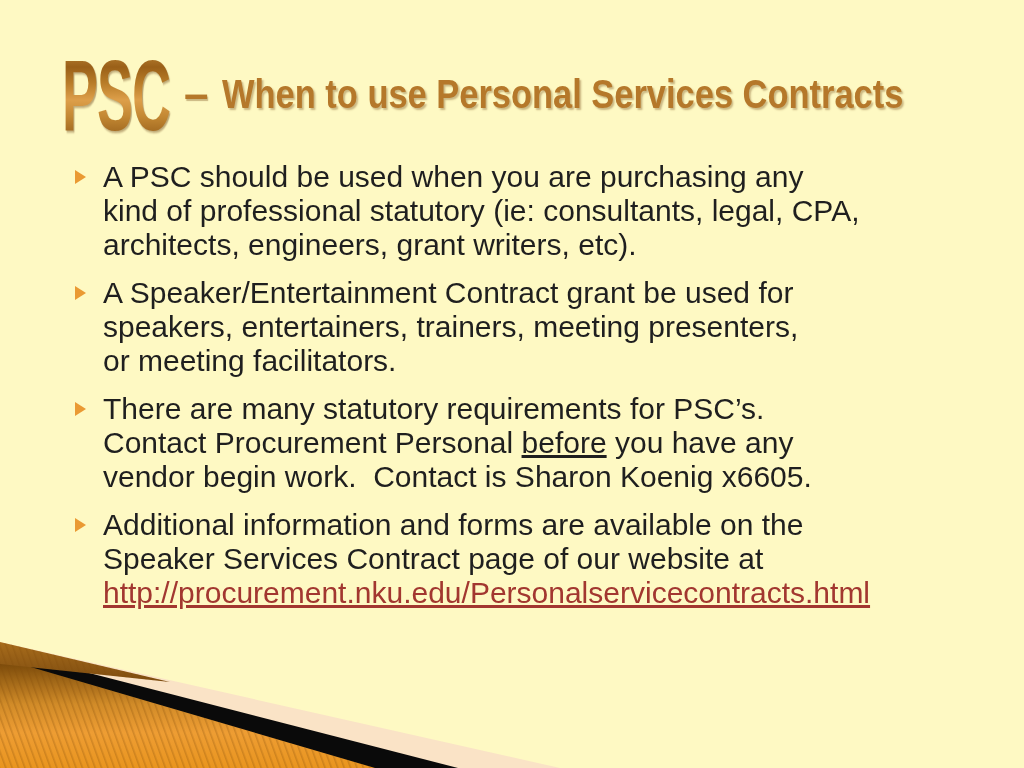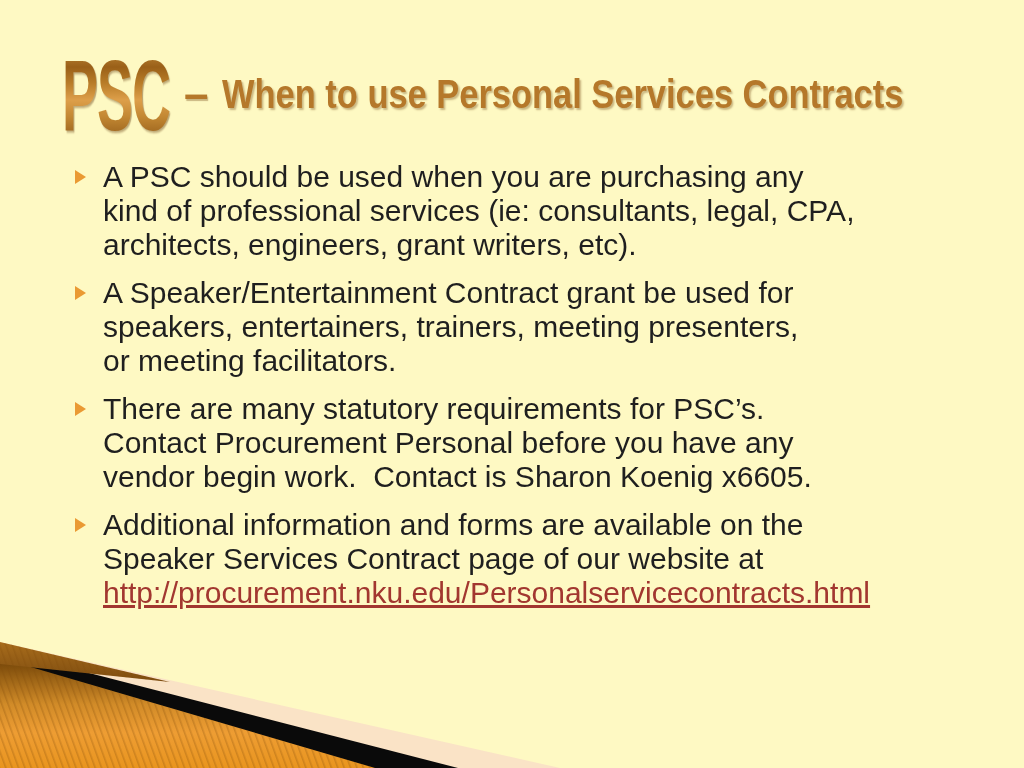--- a/index.html
+++ b/index.html
@@ -44,21 +44,21 @@
     position:absolute;left:75px;top:160px;width:940px;
     color:#1f1f1f;font-size:30px;line-height:34px;letter-spacing:0px;
   }
   .bullet{position:relative;padding-left:28px;margin-bottom:14px;}
   .tri{
     position:absolute;left:0;top:10px;width:0;height:0;
     border-left:11px solid #ea9a33;
     border-top:7px solid transparent;border-bottom:7px solid transparent;
   }
   .line{white-space:pre-wrap;}
-  .u{}
+  .u{text-decoration:underline;}
   a.doclink{color:#a23730;text-decoration:underline;cursor:pointer;}
 
   
   .swoosh{position:absolute;left:0;top:0;width:1024px;height:768px;pointer-events:none;}
 </style>
 </head>
 <body>
 
 <div class="slide">
 
@@ -66,21 +66,21 @@
     <span class="psc-wrap"><span class="psc">PSC</span></span>
     <span class="title-dash">–</span>
     <span class="subtitle">When to use Personal Services Contracts</span>
   </div>
 
   <div class="bullets">
 
     <div class="bullet">
       <span class="tri"></span>
       <div class="line">A PSC should be used when you are purchasing any</div>
-      <div class="line">kind of professional services (ie: consultants, legal, CPA,</div>
+      <div class="line">kind of professional statutory (ie: consultants, legal, CPA,</div>
       <div class="line">architects, engineers, grant writers, etc).</div>
     </div>
 
     <div class="bullet">
       <span class="tri"></span>
       <div class="line">A Speaker/Entertainment Contract grant be used for</div>
       <div class="line">speakers, entertainers, trainers, meeting presenters,</div>
       <div class="line">or meeting facilitators.</div>
     </div>
 

